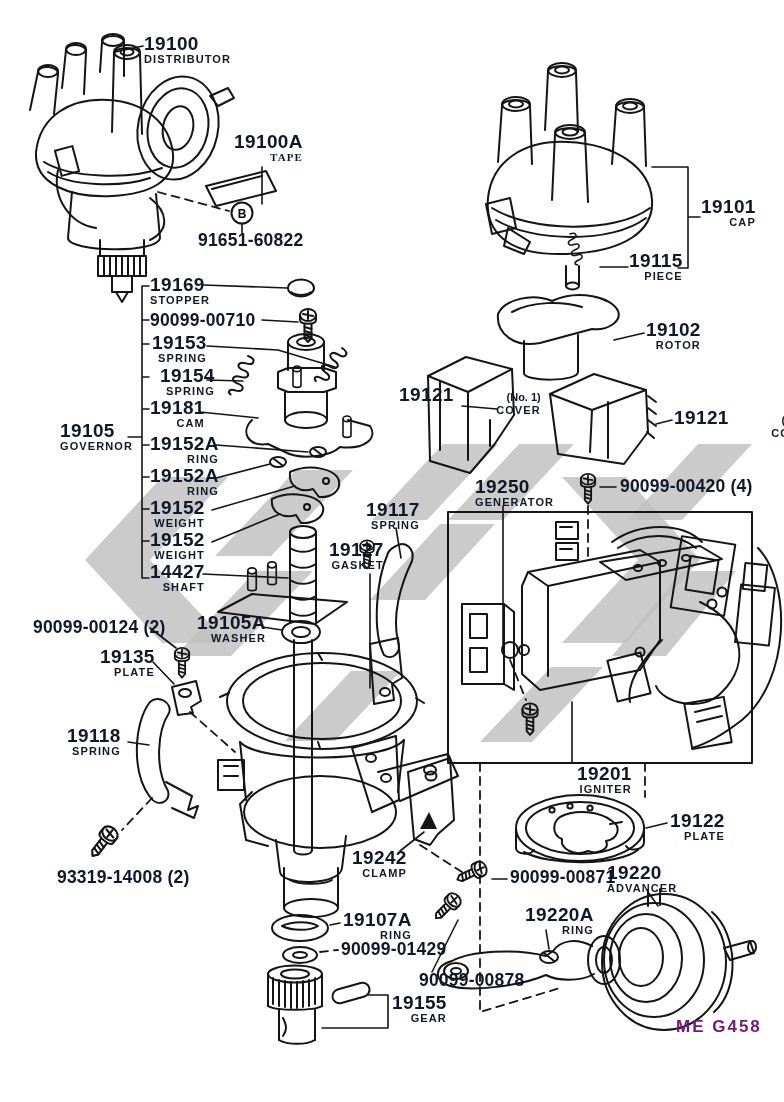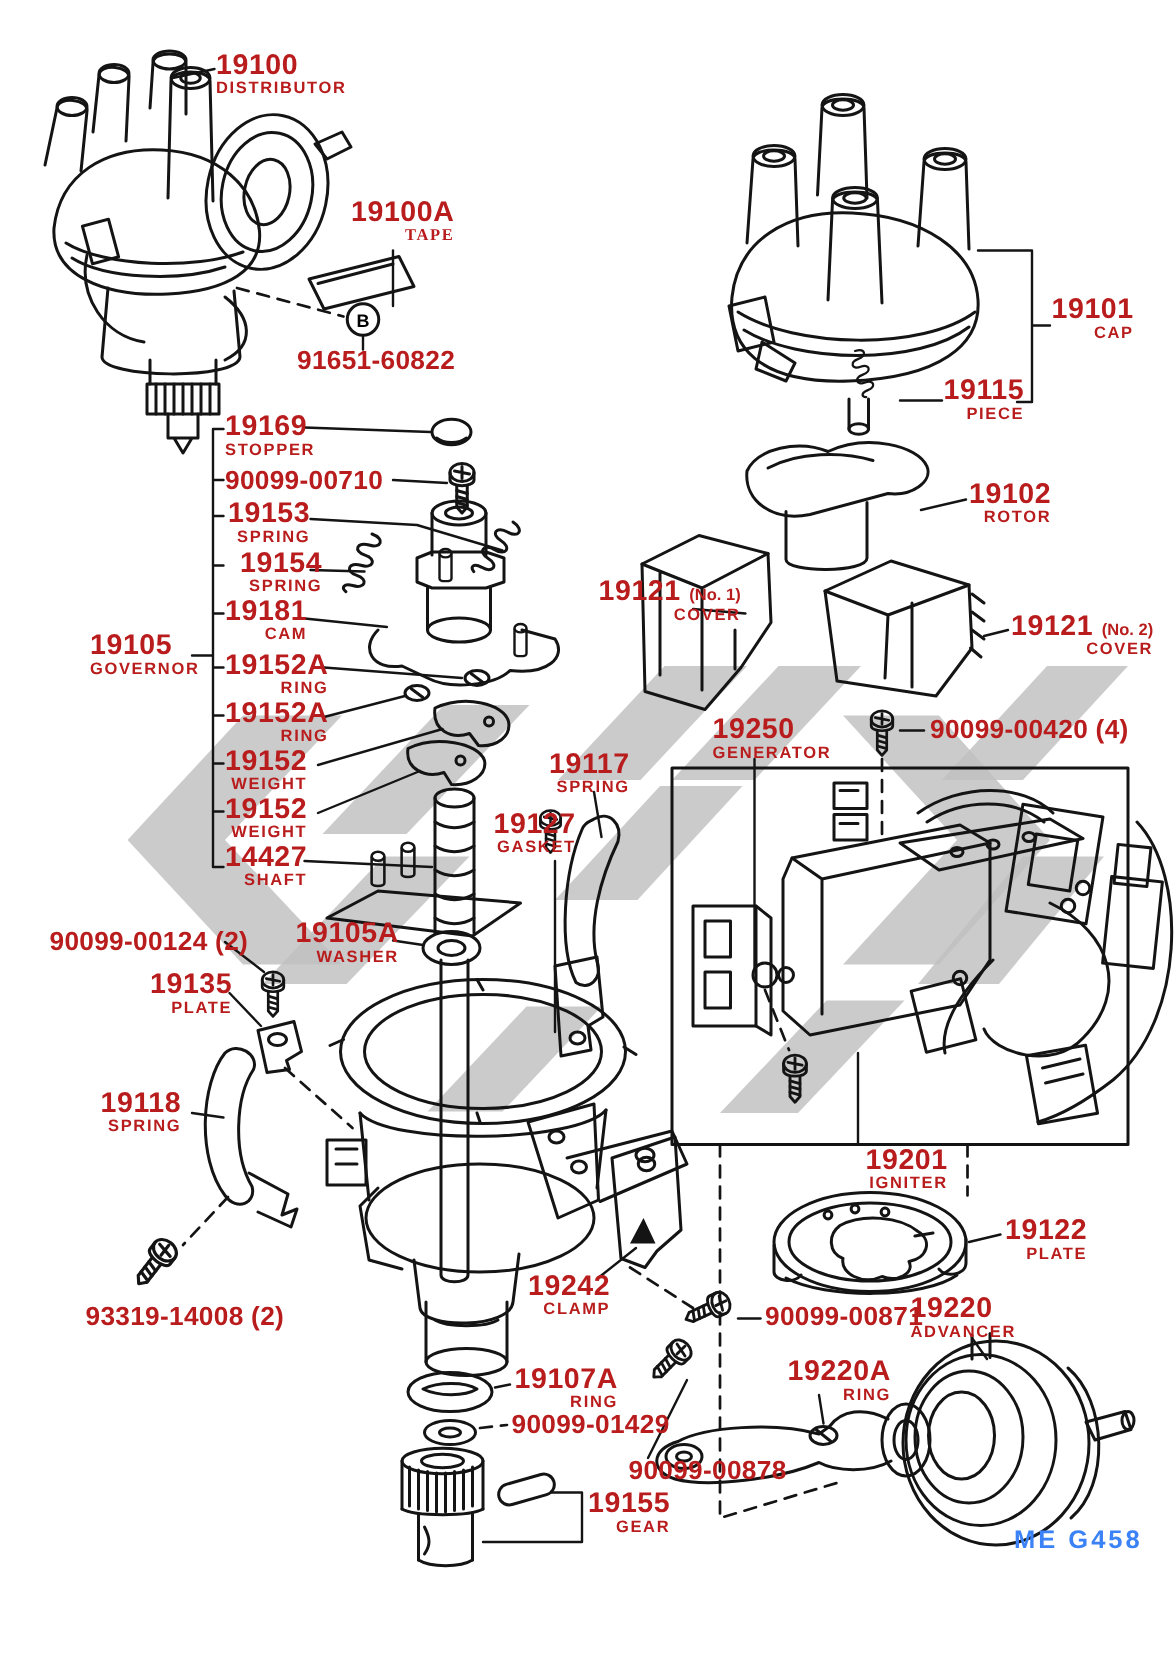--- a/index.html
+++ b/index.html
@@ -9,27 +9,27 @@
   }
   svg.art{position:absolute;left:0;top:0;}
   .art path,.art rect,.art ellipse,.art circle,.art line,.art polyline,.art polygon{
     fill:none;stroke:#141414;stroke-width:2;stroke-linecap:round;stroke-linejoin:round;
   }
   .art .wm{fill:#bfbfbf;fill-opacity:.82;stroke:none;}
   .art .ld{stroke-width:1.6;}
   .art .dash{stroke-width:1.8;stroke-dasharray:8 6;}
   .art .fillb{fill:#141414;stroke:none;}
   .art text{stroke:none;fill:#000;font-family:"Liberation Sans",sans-serif;font-weight:bold;}
-  .plabel{position:absolute;color:#b91c1c;font-weight:700;line-height:1.04;white-space:nowrap;}
+  .plabel{position:absolute;color:#0f172a;font-weight:700;line-height:1.04;white-space:nowrap;}
   .plabel .code{display:block;font-size:19px;letter-spacing:.4px;}
   .plabel .pname{display:block;font-size:11px;letter-spacing:1.1px;margin-top:0;text-align:right;}
   .plabel.num .code{font-size:17.5px;letter-spacing:.2px;}
-  .suffix{font-size:11px;letter-spacing:0;font-weight:700;}
+  .suffix{font-size:11px;letter-spacing:0;font-weight:700;margin-left:47px;}
   .indent1{padding-left:12px;font-family:Liberation Serif, serif;}
-  .mecode{position:absolute;font-weight:700;font-size:17px;letter-spacing:2px;color:#3b82f6;}
+  .mecode{position:absolute;font-weight:700;font-size:17px;letter-spacing:2px;color:#701a75;}
 </style>
 </head>
 <body>
 
 <div class="stage">
 
 <svg class="art" width="784" height="1102" viewBox="0 0 784 1102">
 
   <defs>
     <g id="scr">

